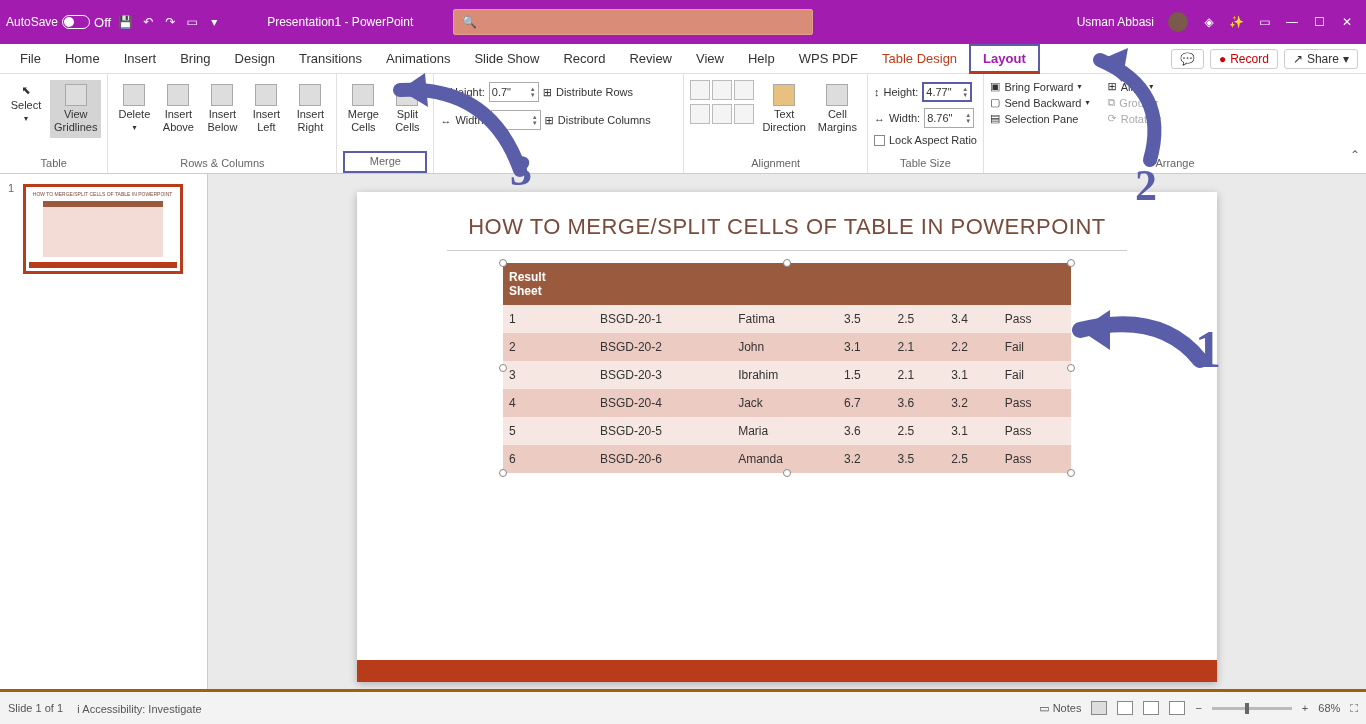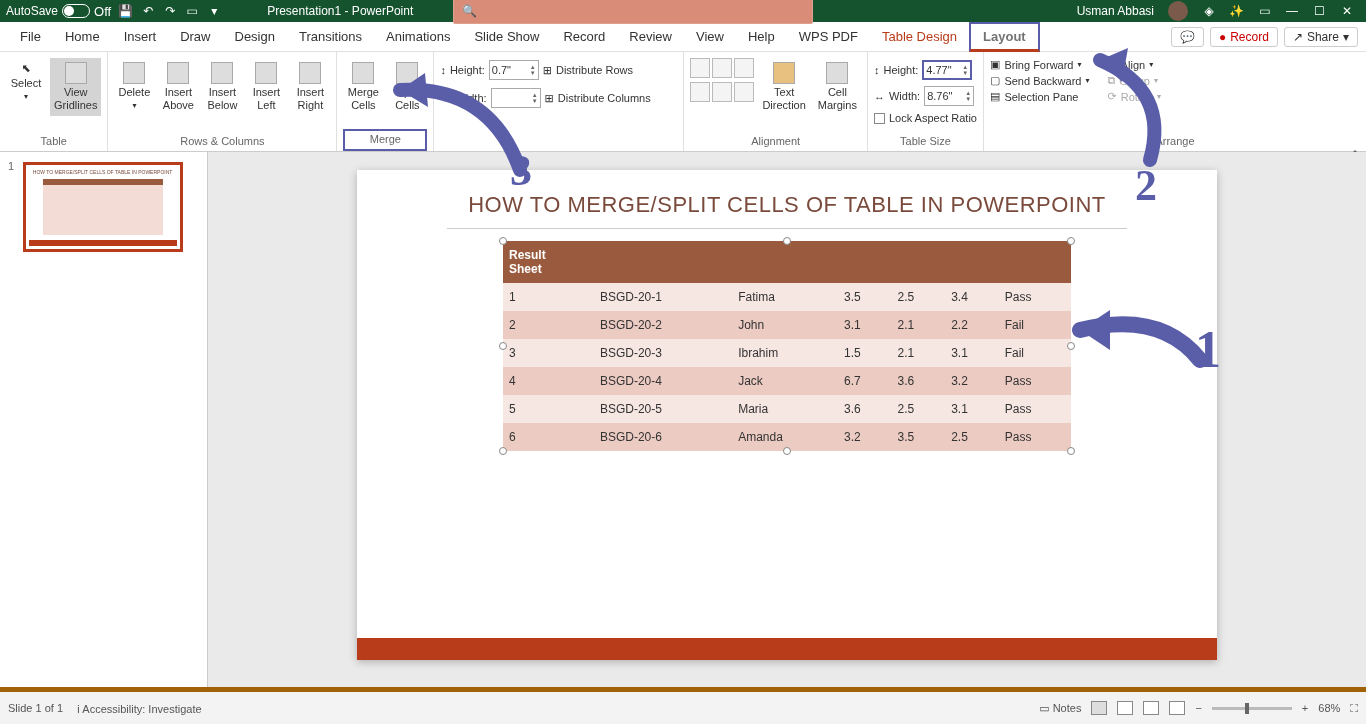--- a/index.html
+++ b/index.html
@@ -1,34 +1,34 @@
 <!DOCTYPE html>
 <html><head>
 <meta charset="utf-8">
 <style>
 *{box-sizing:border-box;margin:0;padding:0;font-family:"Segoe UI",Arial,sans-serif;}
 body{background:#fff;width:1366px;height:724px;overflow:hidden;position:relative;}
 
-.titlebar{height:22px;background:#14532d;display:flex;align-items:center;color:#fff;font-size:12px;}
+.titlebar{height:44px;background:#a21caf;display:flex;align-items:center;color:#fff;font-size:12px;}
 .titlebar .left-tools{display:flex;align-items:center;padding:0 6px;gap:8px;}
 .autosave-toggle{display:flex;align-items:center;gap:4px;}
 .toggle-pill{width:28px;height:14px;border:1px solid #fff;border-radius:8px;position:relative;}
 .toggle-pill::after{content:"";position:absolute;left:1px;top:1px;width:10px;height:10px;border-radius:50%;background:#fff;}
 .ic{width:14px;height:14px;display:inline-flex;align-items:center;justify-content:center;}
 .title-center{flex:0 0 auto;margin-left:40px;color:#fff;}
 .searchbox{margin-left:40px;height:26px;background:#d98c78;border:1px solid #e0a08f;width:360px;display:flex;align-items:center;padding:0 8px;gap:8px;border-radius:2px;}
 .searchbox input{background:transparent;border:none;outline:none;color:#444;font-size:12px;flex:1;}
 .titlebar .right-tools{margin-left:auto;display:flex;align-items:center;gap:14px;padding:0 10px;}
 .avatar{width:20px;height:20px;border-radius:50%;background:#7a5a4a;}
 .win-btn{width:14px;height:14px;}
 
 .menubar{height:30px;background:#fff;display:flex;align-items:center;padding:0 8px;border-bottom:1px solid #e0e0e0;font-size:13px;}
 .menubar .tab{padding:0 12px;height:30px;display:flex;align-items:center;color:#333;cursor:pointer;}
 .menubar .tab.design{color:#b93c1a;}
-.menubar .tab.active{color:#737373;border:2px solid #5a5ea8;border-bottom:3px solid #b93c1a;font-weight:600;}
+.menubar .tab.active{color:#a21caf;border:2px solid #5a5ea8;border-bottom:3px solid #b93c1a;font-weight:600;}
 .menubar .right{margin-left:auto;display:flex;align-items:center;gap:6px;}
 .menubar .btn{border:1px solid #ccc;border-radius:3px;padding:2px 8px;font-size:12px;display:flex;align-items:center;gap:4px;color:#333;}
 .menubar .rec{color:#c00;}
 
 .ribbon{height:100px;background:#fff;display:flex;border-bottom:1px solid #ccc;}
 .group{border-right:1px solid #e0e0e0;display:flex;flex-direction:column;padding:2px 6px 0;}
 .group .tools{flex:1;display:flex;align-items:flex-start;gap:4px;padding-top:4px;}
 .group .label{text-align:center;font-size:11px;color:#666;padding:2px 0 4px;}
 .vbtn{display:flex;flex-direction:column;align-items:center;justify-content:flex-start;padding:4px 4px;font-size:11px;color:#333;min-width:40px;text-align:center;line-height:1.2;gap:2px;cursor:pointer;}
 .vbtn.sel{background:#d4d4d4;}
@@ -61,21 +61,21 @@
 .data-table .colhdr td{background:#e6c1b6;font-weight:400;}
 .data-table .r-odd td{background:#f7e7e2;}
 .data-table .r-even td{background:#ecccc2;}
 .sel-handle{position:absolute;width:8px;height:8px;background:#fff;border:1px solid #888;border-radius:50%;}
 .bottom-band{position:absolute;bottom:0;left:0;right:0;height:22px;background:#b93c1a;}
 
 .annot{position:absolute;pointer-events:none;}
 .annot-num{font-family:"Segoe Script","Comic Sans MS",cursive;font-size:44px;color:#5a5ea8;font-weight:600;}
 .arrow-svg{position:absolute;}
 
-.statusbar{position:absolute;bottom:0;left:0;right:0;height:20px;background:#f3f3f3;border-top:5px solid #a16207;display:flex;align-items:center;font-size:11px;color:#555;padding:16px 8px;gap:14px;}
+.statusbar{position:absolute;bottom:0;left:0;right:0;height:20px;background:#f3f3f3;border-top:3px solid #a16207;display:flex;align-items:center;font-size:11px;color:#555;padding:16px 8px;gap:14px;}
 .statusbar .right{margin-left:auto;display:flex;align-items:center;gap:10px;}
 .zoom-slider{width:80px;height:3px;background:#bbb;position:relative;}
 .zoom-slider::after{content:"";position:absolute;left:42%;top:-4px;width:4px;height:11px;background:#666;}
 .view-icn{width:16px;height:14px;border:1px solid #888;background:#fff;}
 .view-icn.active{background:#ddd;}
 </style>
 </head>
 <body>
 
 <div class="titlebar">
@@ -104,21 +104,21 @@
     <span class="win-btn">—</span>
     <span class="win-btn">☐</span>
     <span class="win-btn">✕</span>
   </div>
 </div>
 
 <div class="menubar">
   <div class="tab">File</div>
   <div class="tab">Home</div>
   <div class="tab">Insert</div>
-  <div class="tab">Draw</div>
+  <div class="tab">Bring</div>
   <div class="tab">Design</div>
   <div class="tab">Transitions</div>
   <div class="tab">Animations</div>
   <div class="tab">Slide Show</div>
   <div class="tab">Record</div>
   <div class="tab">Review</div>
   <div class="tab">View</div>
   <div class="tab">Help</div>
   <div class="tab">WPS PDF</div>
   <div class="tab design">Table Design</div>

